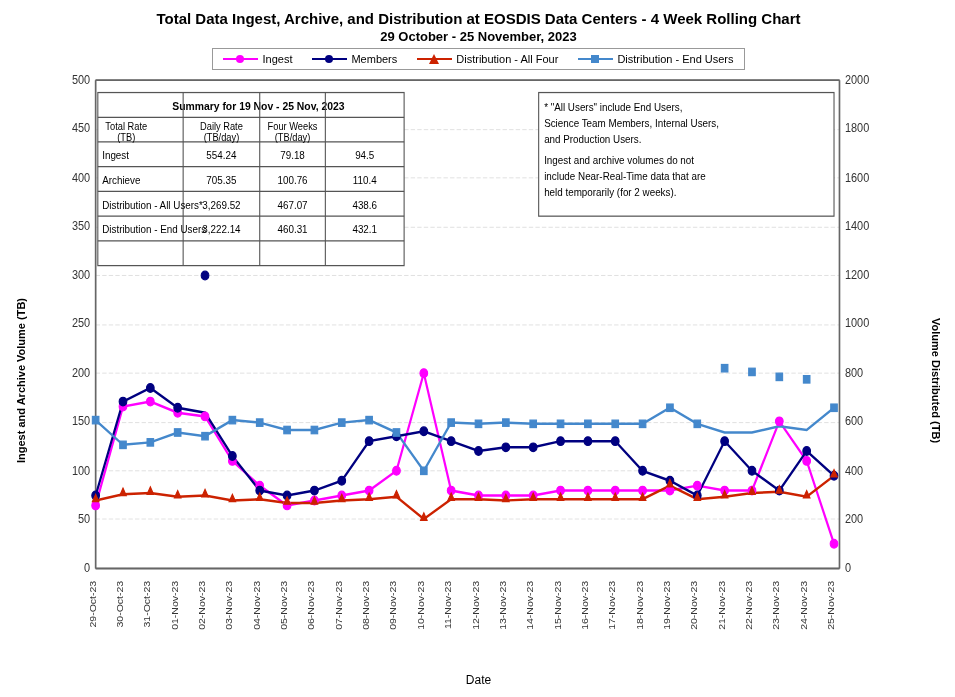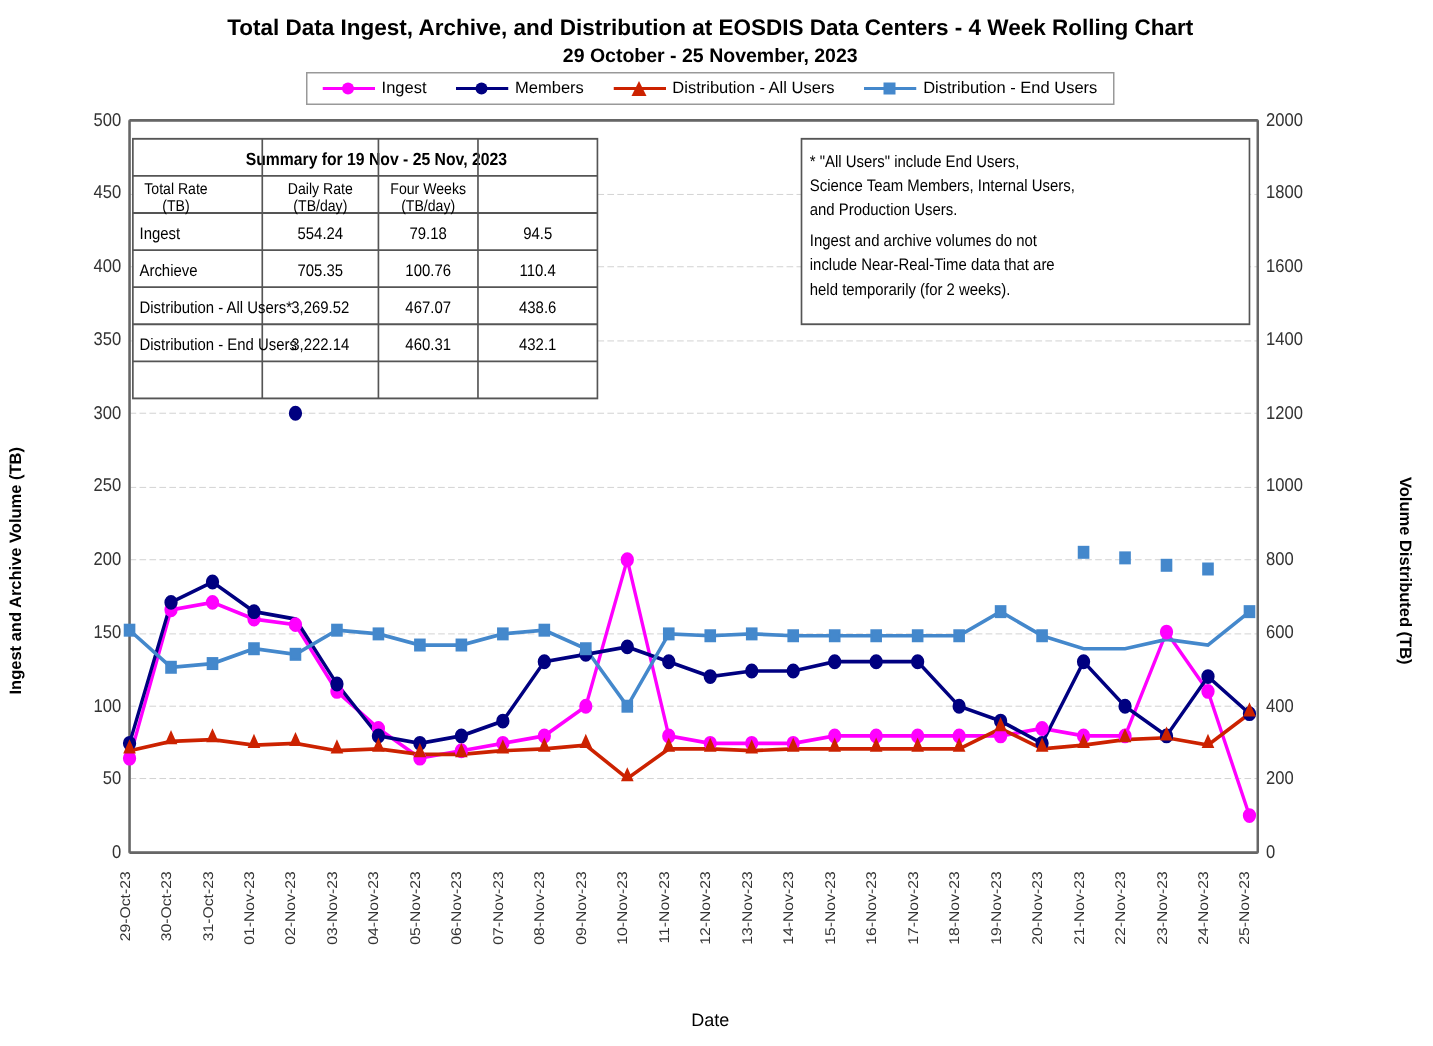--- a/index.html
+++ b/index.html
@@ -6,21 +6,21 @@
     body {
       background: #fff;
       font-family: Arial, sans-serif;
       width: 955px;
       height: 697px;
       overflow: hidden;
     }
     .chart-container {
       width: 955px;
       height: 697px;
-      padding: 10px 10px 10px 2px;
+      padding: 10px 10px 10px 12px;
       display: flex;
       flex-direction: column;
       align-items: center;
     }
     .chart-title {
       font-size: 15px;
       font-weight: bold;
       text-align: center;
       margin-bottom: 2px;
     }
@@ -115,21 +115,21 @@
           <line x1="0" y1="7" x2="35" y2="7" stroke="#000080" stroke-width="2"></line>
           <circle cx="17" cy="7" r="4" fill="#000080"></circle>
         </svg>
       <span>Members</span>
     </div>
     <div class="legend-item">
       <svg width="35" height="14">
           <line x1="0" y1="7" x2="35" y2="7" stroke="#cc2200" stroke-width="2"></line>
           <polygon points="17,2 22,12 12,12" fill="#cc2200"></polygon>
         </svg>
-      <span>Distribution - All Users</span>
+      <span>Distribution - All Four</span>
     </div>
     <div class="legend-item">
       <svg width="35" height="14">
           <line x1="0" y1="7" x2="35" y2="7" stroke="#4488cc" stroke-width="2"></line>
           <rect x="13" y="3" width="8" height="8" fill="#4488cc"></rect>
         </svg>
       <span>Distribution - End Users</span>
     </div>
   </div>
 

